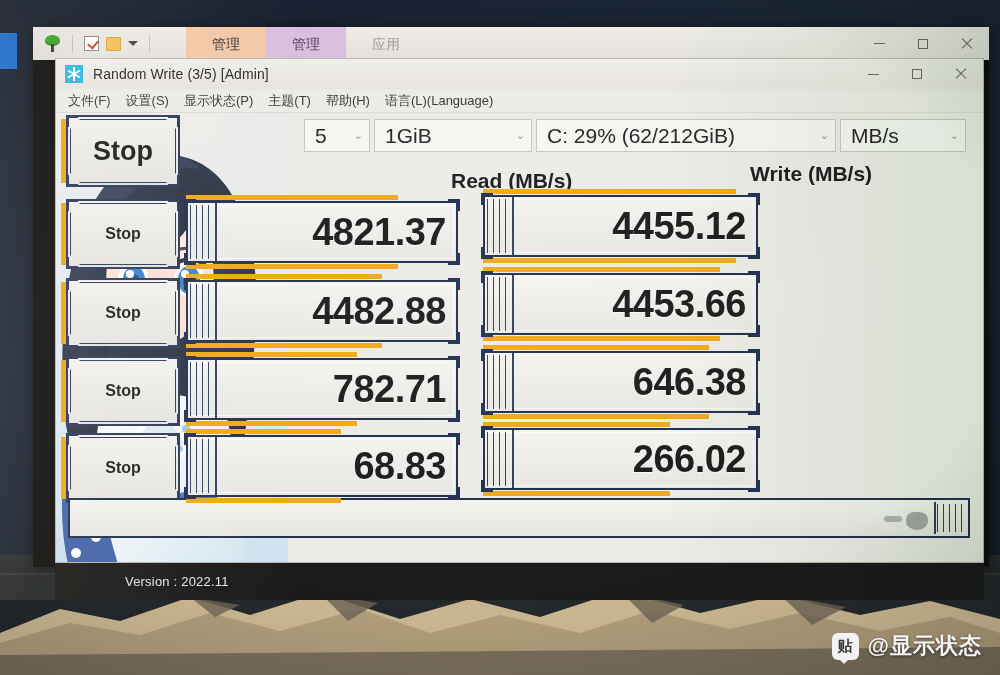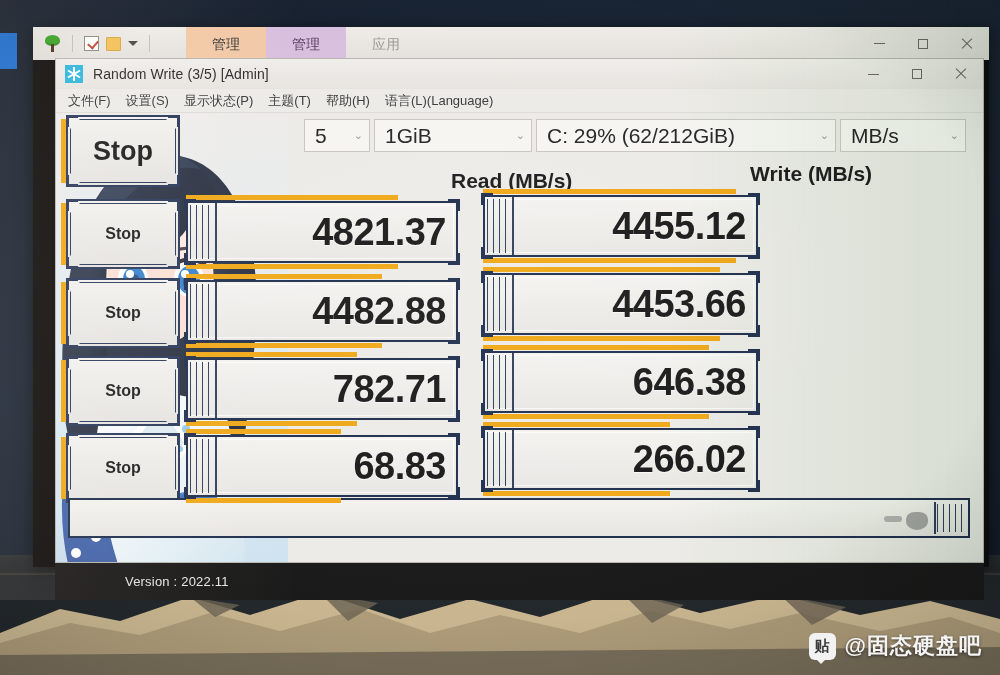--- a/index.html
+++ b/index.html
@@ -679,16 +679,16 @@
   </div>
 
   <div class="greencast"></div>
   <div class="warmcast"></div>
   <div class="vignette"></div>
 
   <div class="watermark">
     <div class="wm-badge">
         <span>贴</span>
       </div>
-    <div class="wm-text">@固态硬盘吧</div>
+    <div class="wm-text">@显示状态</div>
   </div>
 
 </div>
 
 </body></html>

